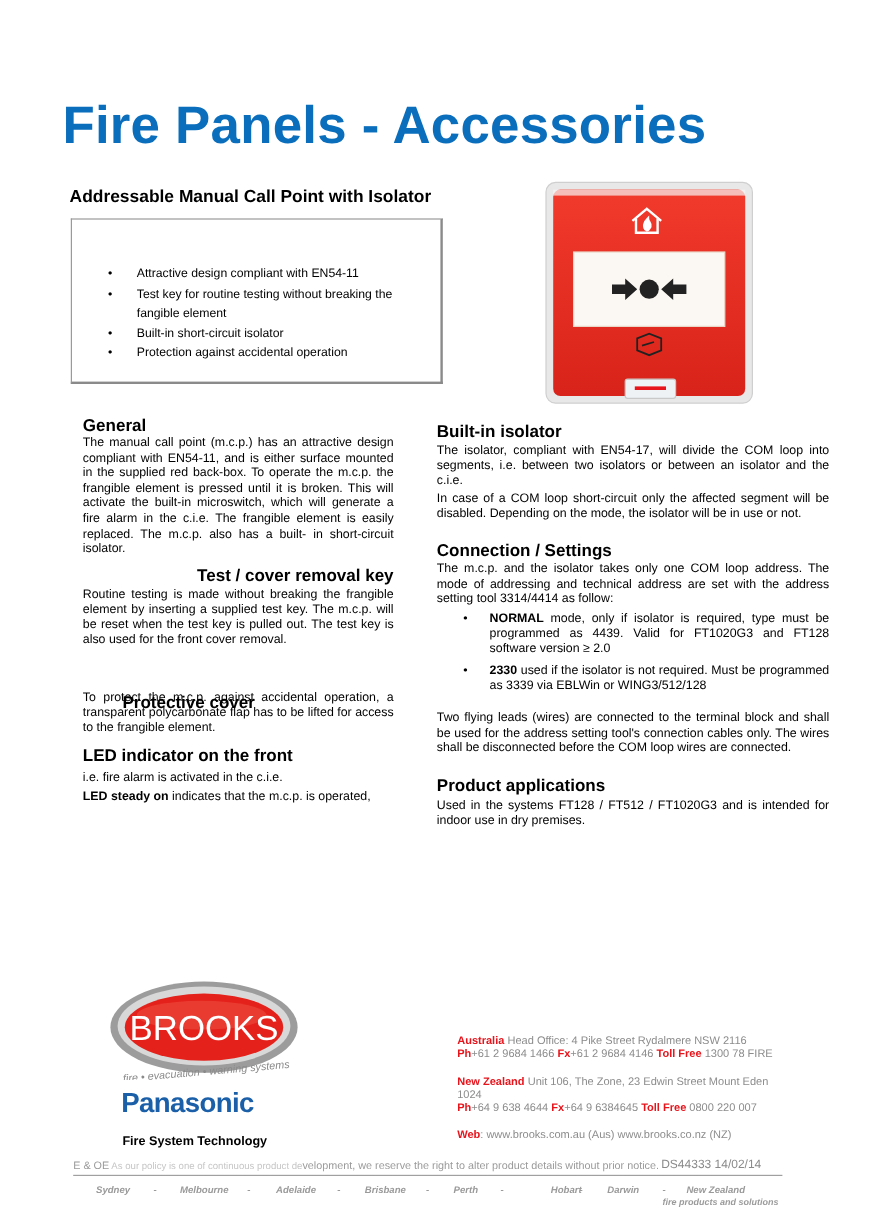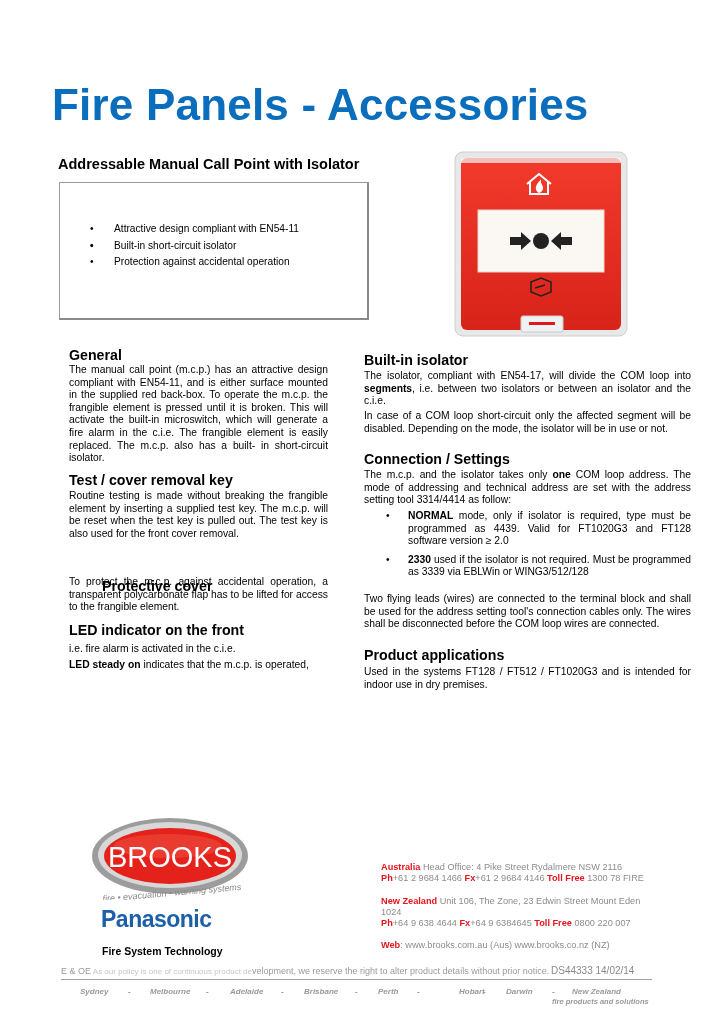--- a/index.html
+++ b/index.html
@@ -8,21 +8,21 @@
   .abs { position: absolute; }
   #page-title { left: 52px; top: 80px; font-size: 44px; font-weight: bold; color: #0a6ebd; letter-spacing: 0.2px; white-space: nowrap; }
   #subtitle { left: 58px; top: 156px; font-size: 14.5px; font-weight: bold; white-space: nowrap; }
   #model-box { left: 59px; top: 182px; width: 310px; height: 138px; border: 1px solid #9a9a9a; border-right: 2px solid #8a8a8a; border-bottom: 2px solid #8a8a8a; box-sizing: border-box; }
   #model-bar { position: absolute; left: 0; top: 0; right: 0; height: 32px; background: #0a6ebd; color: #fff; font-size: 17px; font-weight: bold; padding: 6px 0 0 10px; box-sizing: border-box; }
   #features { position: absolute; left: 24px; top: 38px; margin: 0; padding: 0; list-style: none; font-size: 10.2px; line-height: 16.5px; }
   #features li { position: relative; padding-left: 30px; width: 230px; }
   #features li .bullet { position: absolute; left: 6px; top: 0; }
   h2.sec { position: absolute; margin: 0; font-size: 14.2px; font-weight: bold; white-space: nowrap; }
   .para { position: absolute; margin: 0; font-size: 10.3px; line-height: 12.6px; text-align: justify; }
-  .para b { font-weight: bold; margin-top: 28px; }
+  .para b { font-weight: normal; margin-top: 28px; }
   .col-l { left: 69px; width: 259px; }
   .col-r { left: 364px; width: 327px; }
   .led-lines { position: absolute; left: 69px; width: 270px; font-size: 10.3px; line-height: 16px; margin:0; }
   #conn-list { position: absolute; left: 380px; top: 510px; width: 311px; margin: 0; padding: 0; list-style: none; font-size: 10.3px; line-height: 12.6px; }
   #conn-list li { position: relative; padding-left: 28px; margin-bottom: 6px; text-align: justify; }
   #conn-list li .bullet { position: absolute; left: 6px; top: 0; }
   #product-image { left: 453px; top: 150px; width: 176px; height: 190px; }
   #brooks-logo { left: 90px; top: 816px; width: 160px; height: 84px; }
   #panasonic { left: 101px; top: 906px; font-size: 23px; font-weight: bold; color: #1a5fa8; letter-spacing: -0.5px; white-space: nowrap; }
   #fst { left: 102px; top: 945px; font-size: 10.5px; font-weight: bold; white-space: nowrap; }
@@ -38,21 +38,21 @@
 </style>
 </head>
 <body>
 
 <div id="page-title" class="abs">Fire Panels - Accessories</div>
 <div id="subtitle" class="abs">Addressable Manual Call Point with Isolator</div>
 
 <div id="model-box" class="abs">
   <ul id="features">
     <li><span class="bullet">•</span><span>Attractive design compliant with EN54-11</span></li>
-    <li><span class="bullet">•</span></li>
+    <li><span class="bullet">•</span><span>Test key for routine testing without breaking the fangible element</span></li>
     <li><span class="bullet">•</span><span>Built-in short-circuit isolator</span></li>
     <li><span class="bullet">•</span><span>Protection against accidental operation</span></li>
   </ul>
 </div>
 
 <svg id="product-image" class="abs" viewBox="0 0 176 190">
   <defs>
     <linearGradient id="redg" x1="0" y1="0" x2="0" y2="1">
       <stop offset="0" stop-color="#f23a2c"></stop>
       <stop offset="1" stop-color="#d8231a"></stop>
@@ -76,21 +76,21 @@
     <path d="M2 6 L12 2 L22 6 L22 16 L12 20 L2 16 Z"></path>
     <path d="M6 12 L16 9"></path>
   </g>
   <rect x="68" y="166" width="42" height="16" rx="2" fill="#eef2f4" stroke="#c9c9c9"></rect>
   <rect x="76" y="172" width="26" height="3" fill="#e8141c"></rect>
 </svg>
 
 <h2 class="sec col-l" style="top:347px;">General</h2>
 <p class="para col-l" style="top:364px;">The manual call point (m.c.p.) has an attractive design compliant with EN54-11, and is either surface mounted in the supplied red  back-box.  To operate the m.c.p. the frangible element is pressed until it is broken.   This will activate the built-in microswitch, which  will  generate  a  fire alarm  in  the  c.i.e.  The  frangible  element  is easily replaced.  The m.c.p. also has a built- in short-circuit isolator.</p>
 
-<h2 class="sec col-l" style="top:472px;">Test / cover removal key</h2>
+<h2 class="sec col-l" style="top:472px;text-align:right;">Test / cover removal key</h2>
 <p class="para col-l" style="top:490px;">Routine testing is made without breaking the frangible element by inserting a supplied test key. The m.c.p. will be reset when the test key is pulled out.  The test key is also used for the front cover removal.</p>
 
 <h2 class="sec col-l" style="top:578px;margin-left:33px;">Protective cover</h2>
 <p class="para col-l" style="top:576px;">To protect the m.c.p. against accidental operation, a transparent polycarbonate flap has to be lifted for access to the frangible element.</p>
 
 <h2 class="sec col-l" style="top:622px;">LED indicator on the front</h2>
 <div class="led-lines" style="top:641px;">
   <div>i.e. fire alarm is activated in the c.i.e.</div>
   <div><b>LED steady on</b><span> indicates that the m.c.p. is operated,</span></div>
 </div>

